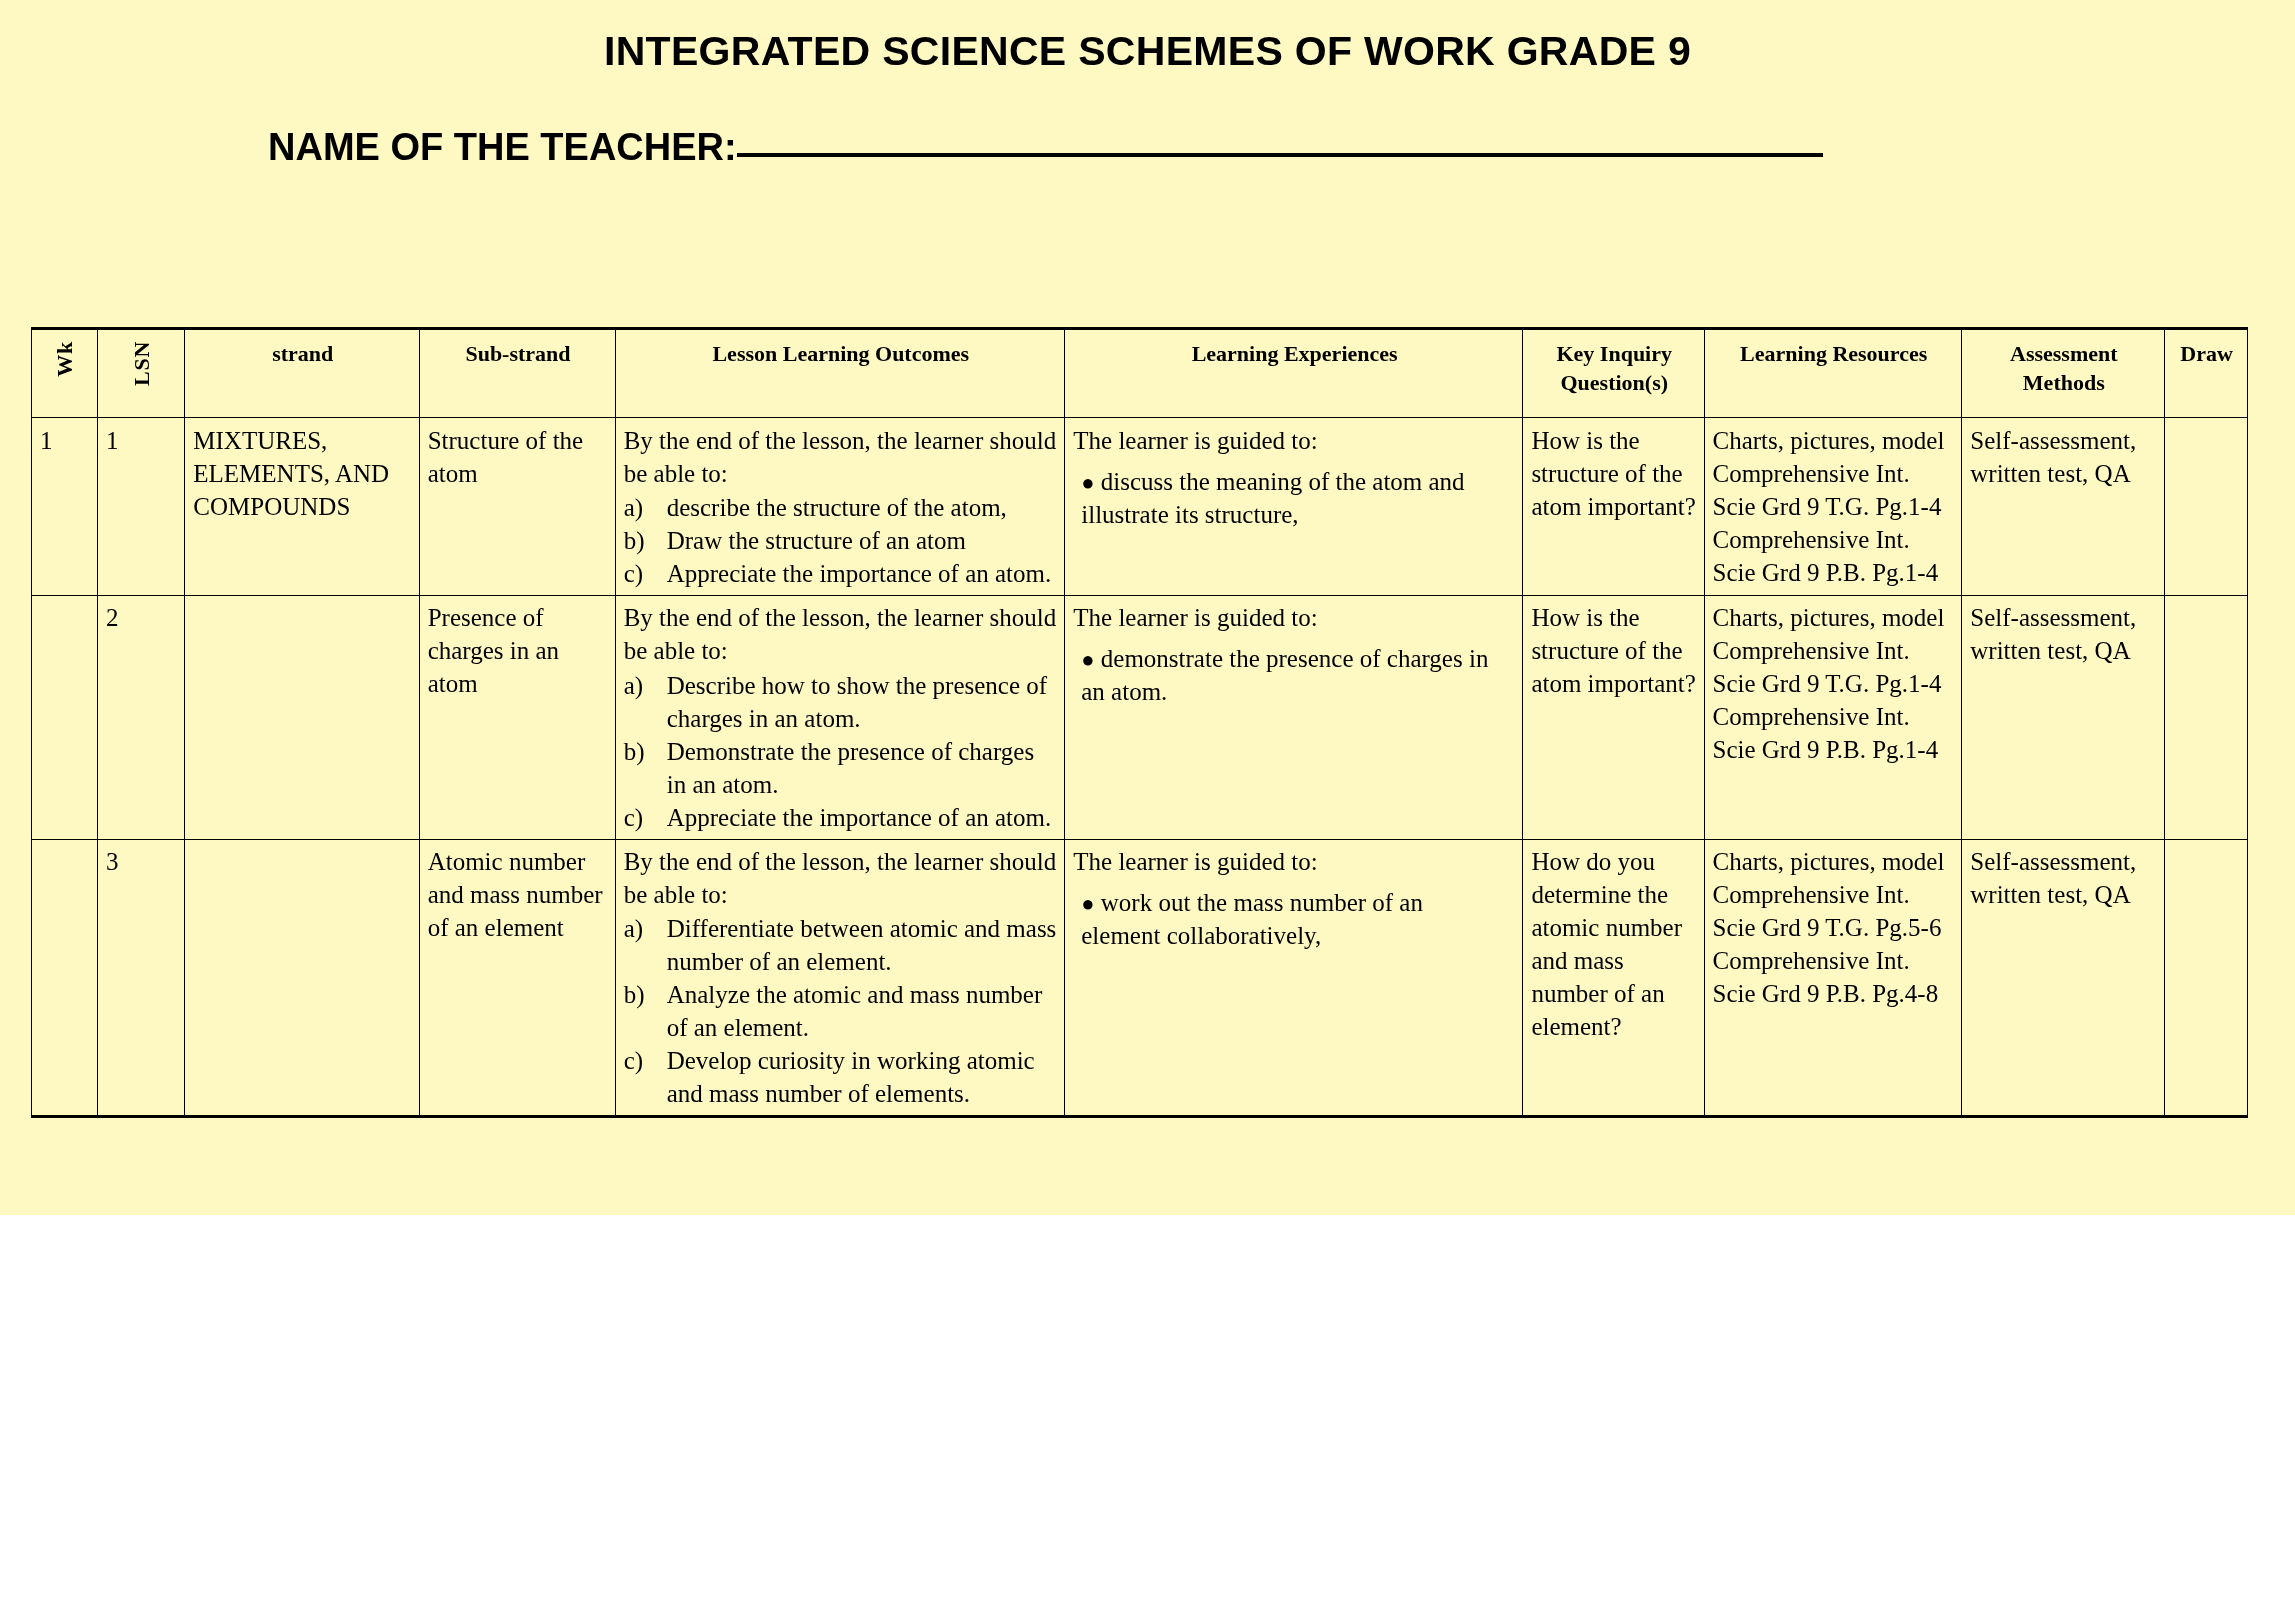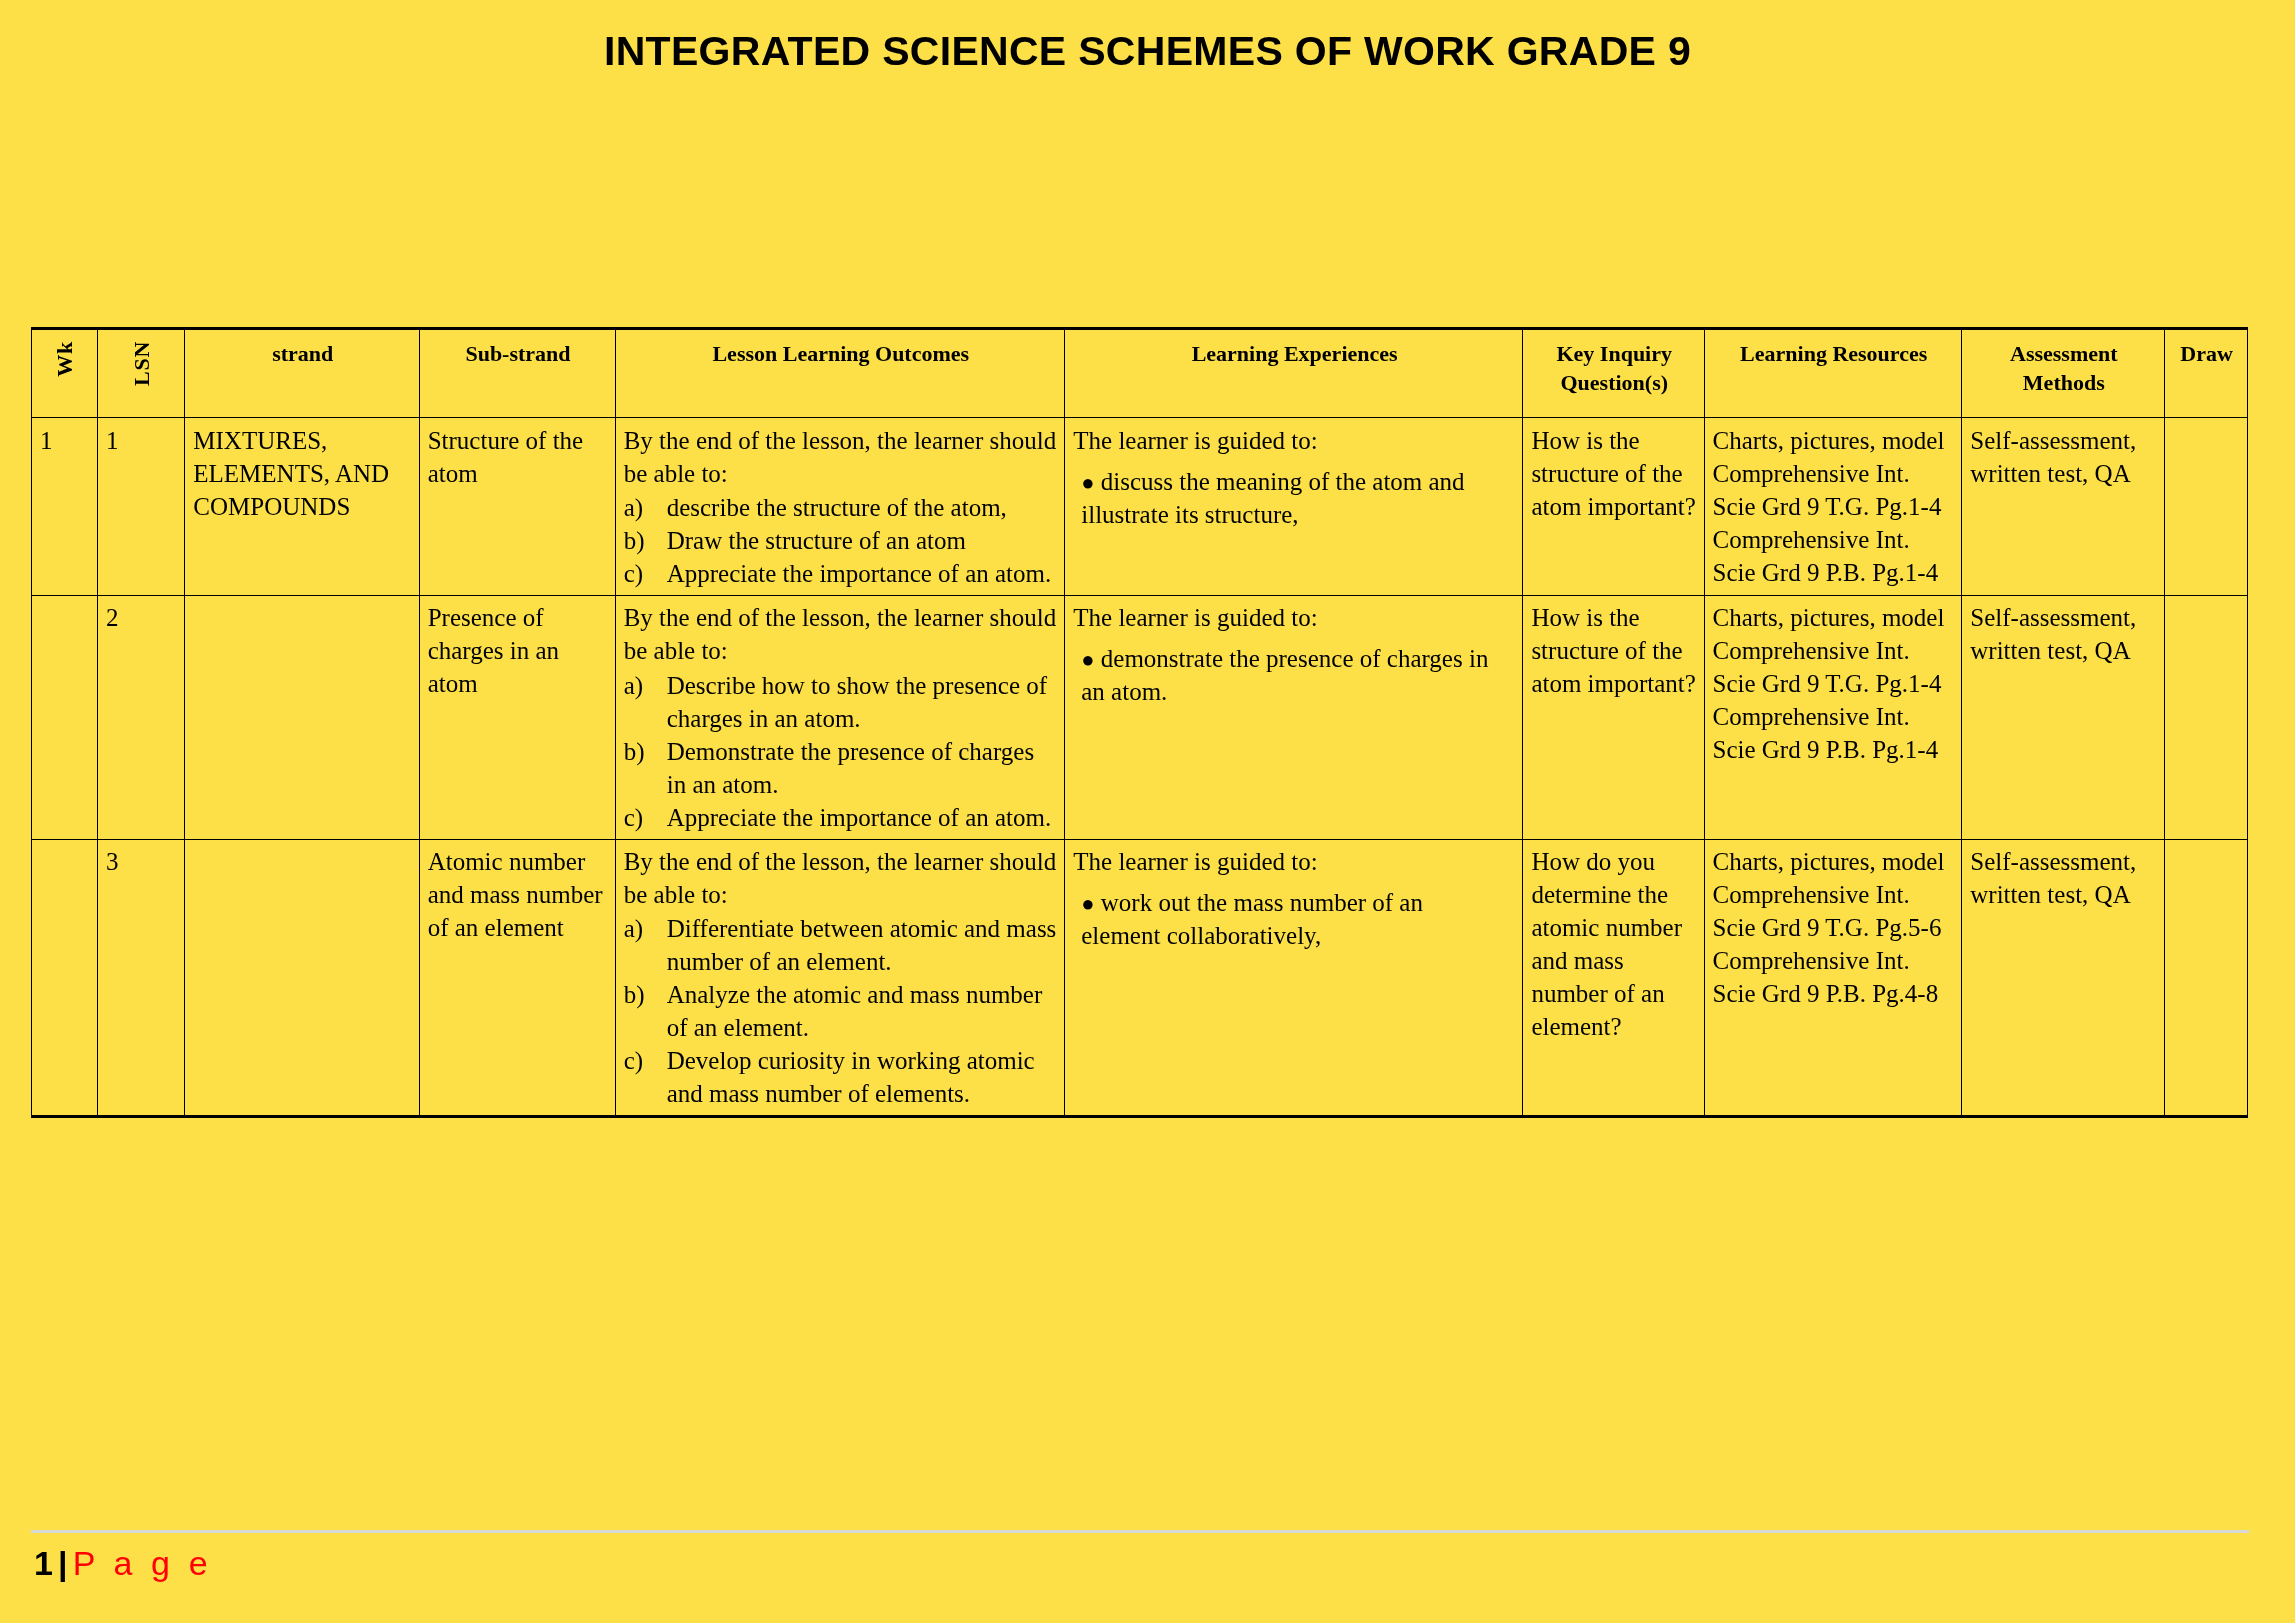--- a/index.html
+++ b/index.html
@@ -3,22 +3,22 @@
 <meta charset="utf-8">
 <style>
   html, body {
     margin: 0;
     padding: 0;
     background: #ffffff;
   }
   .page {
     position: relative;
     width: 2295px;
-    height: 1623px;
-    background: #fde047;
+    height: 1215px;
+    background: #fef9c3;
     font-family: "Liberation Serif", "DejaVu Serif", serif;
     overflow: hidden;
   }
 
   
   .doc-title {
     position: absolute;
     left: 0;
     top: 27.5px;
     width: 2295px;
@@ -172,20 +172,24 @@
   .footer .pg-sep { font-weight: bold; color: #000000; padding: 0 5.2px; }
   .footer .pg-word { color: #ff0000; letter-spacing: 4.6px; }
 </style>
 </head>
 <body>
 
 <div class="page">
 
   <div class="doc-title">INTEGRATED SCIENCE SCHEMES OF WORK GRADE 9</div>
 
+  <div class="field-line teacher-line">
+    <span>NAME OF THE TEACHER:</span>
+      <span class="blank-rule rule-teacher"></span>
+  </div>
 
 
   <table class="sow-table">
     <colgroup>
       <col class="c-wk">
         <col class="c-lsn">
         <col class="c-str">
         <col class="c-sub">
         <col class="c-llo">
       <col class="c-lex">

